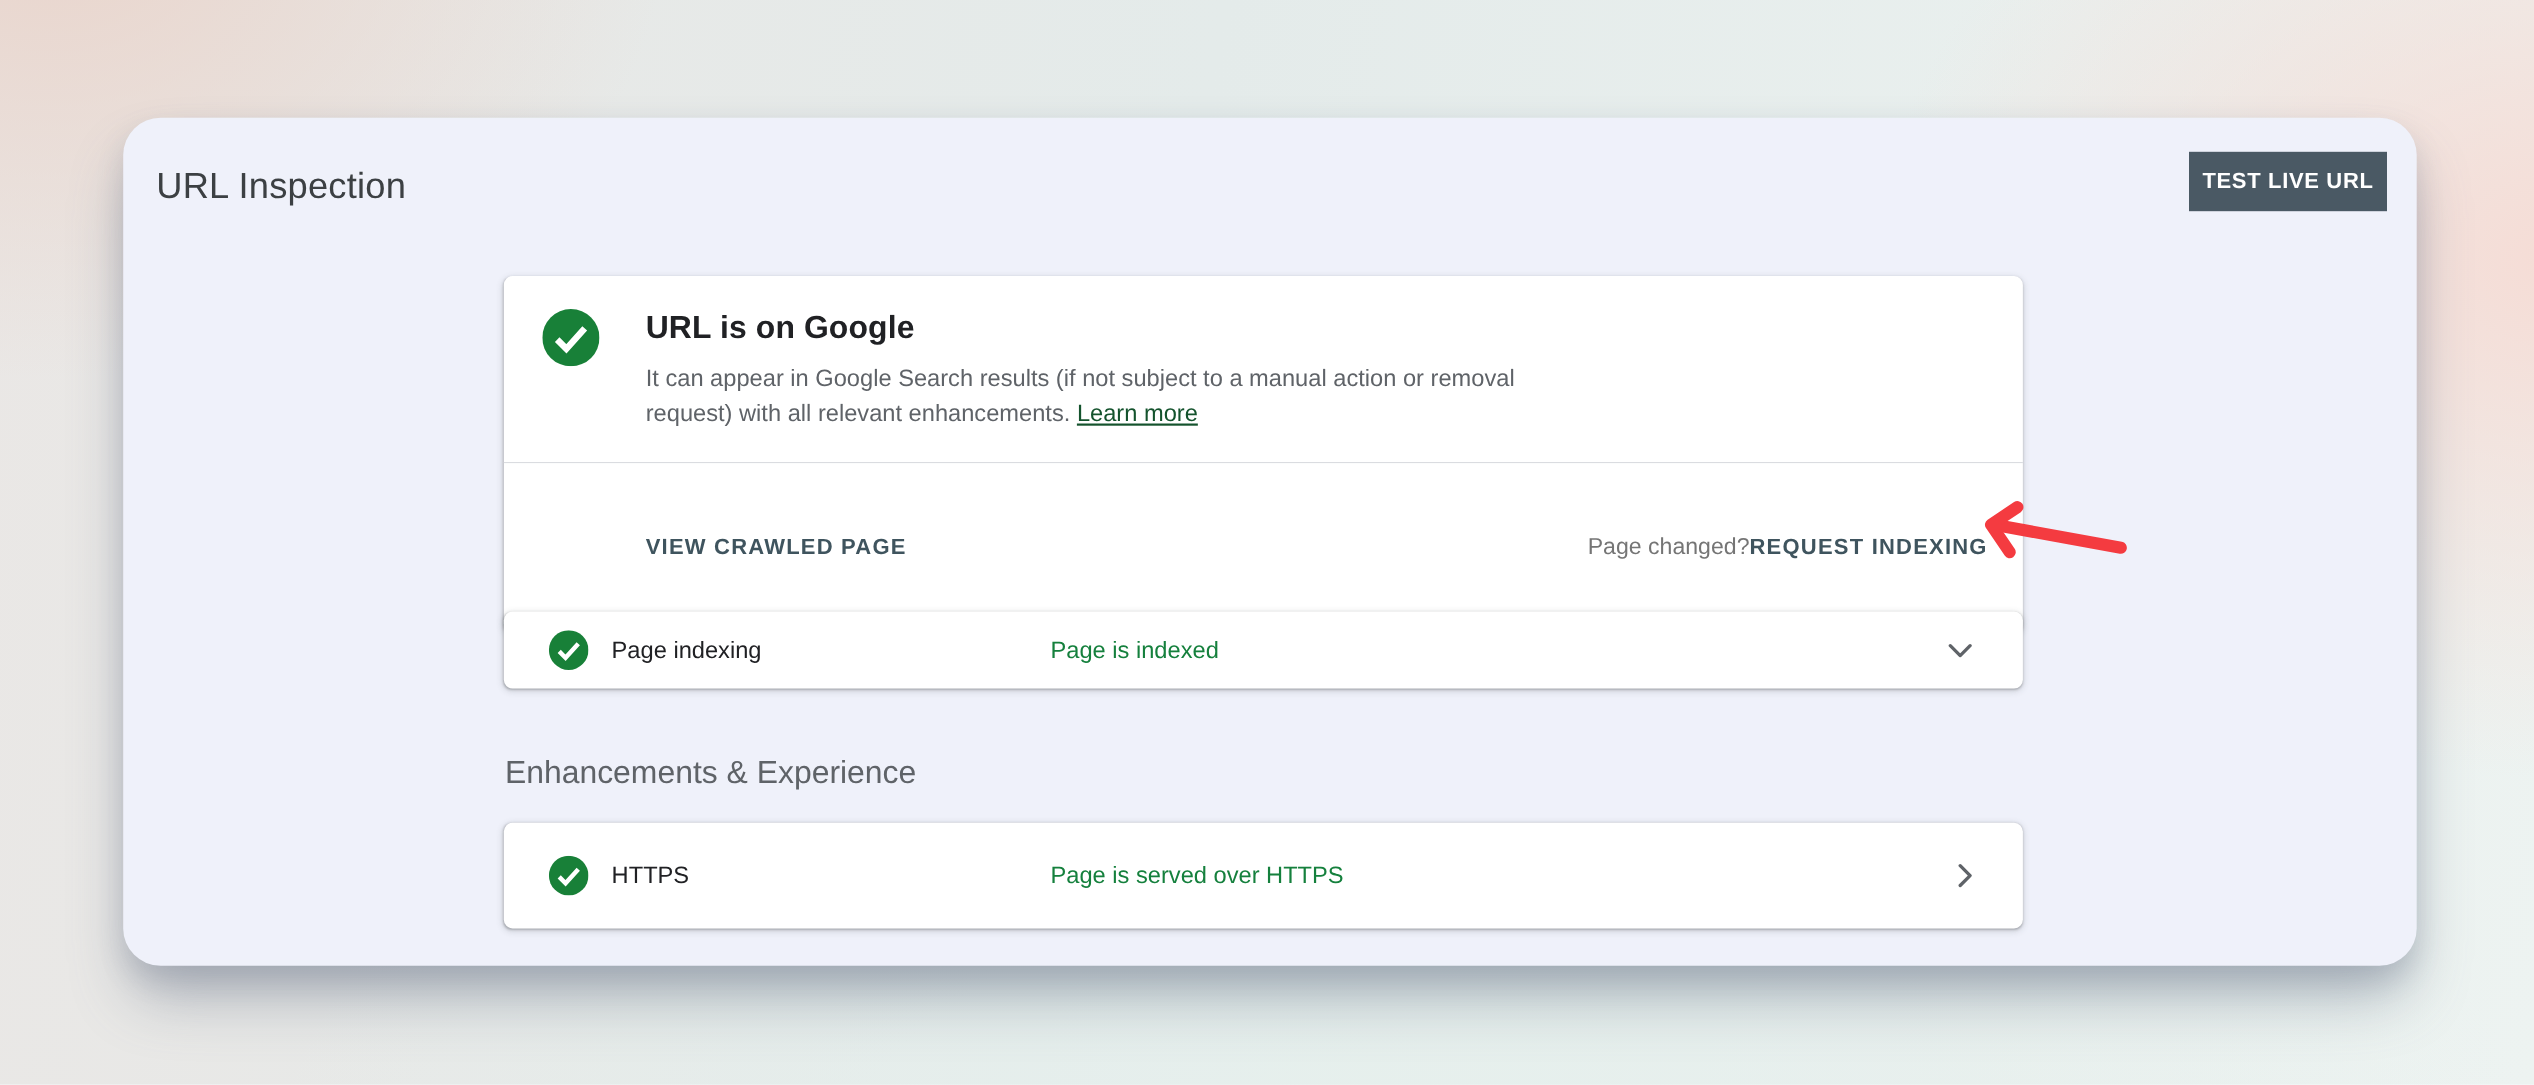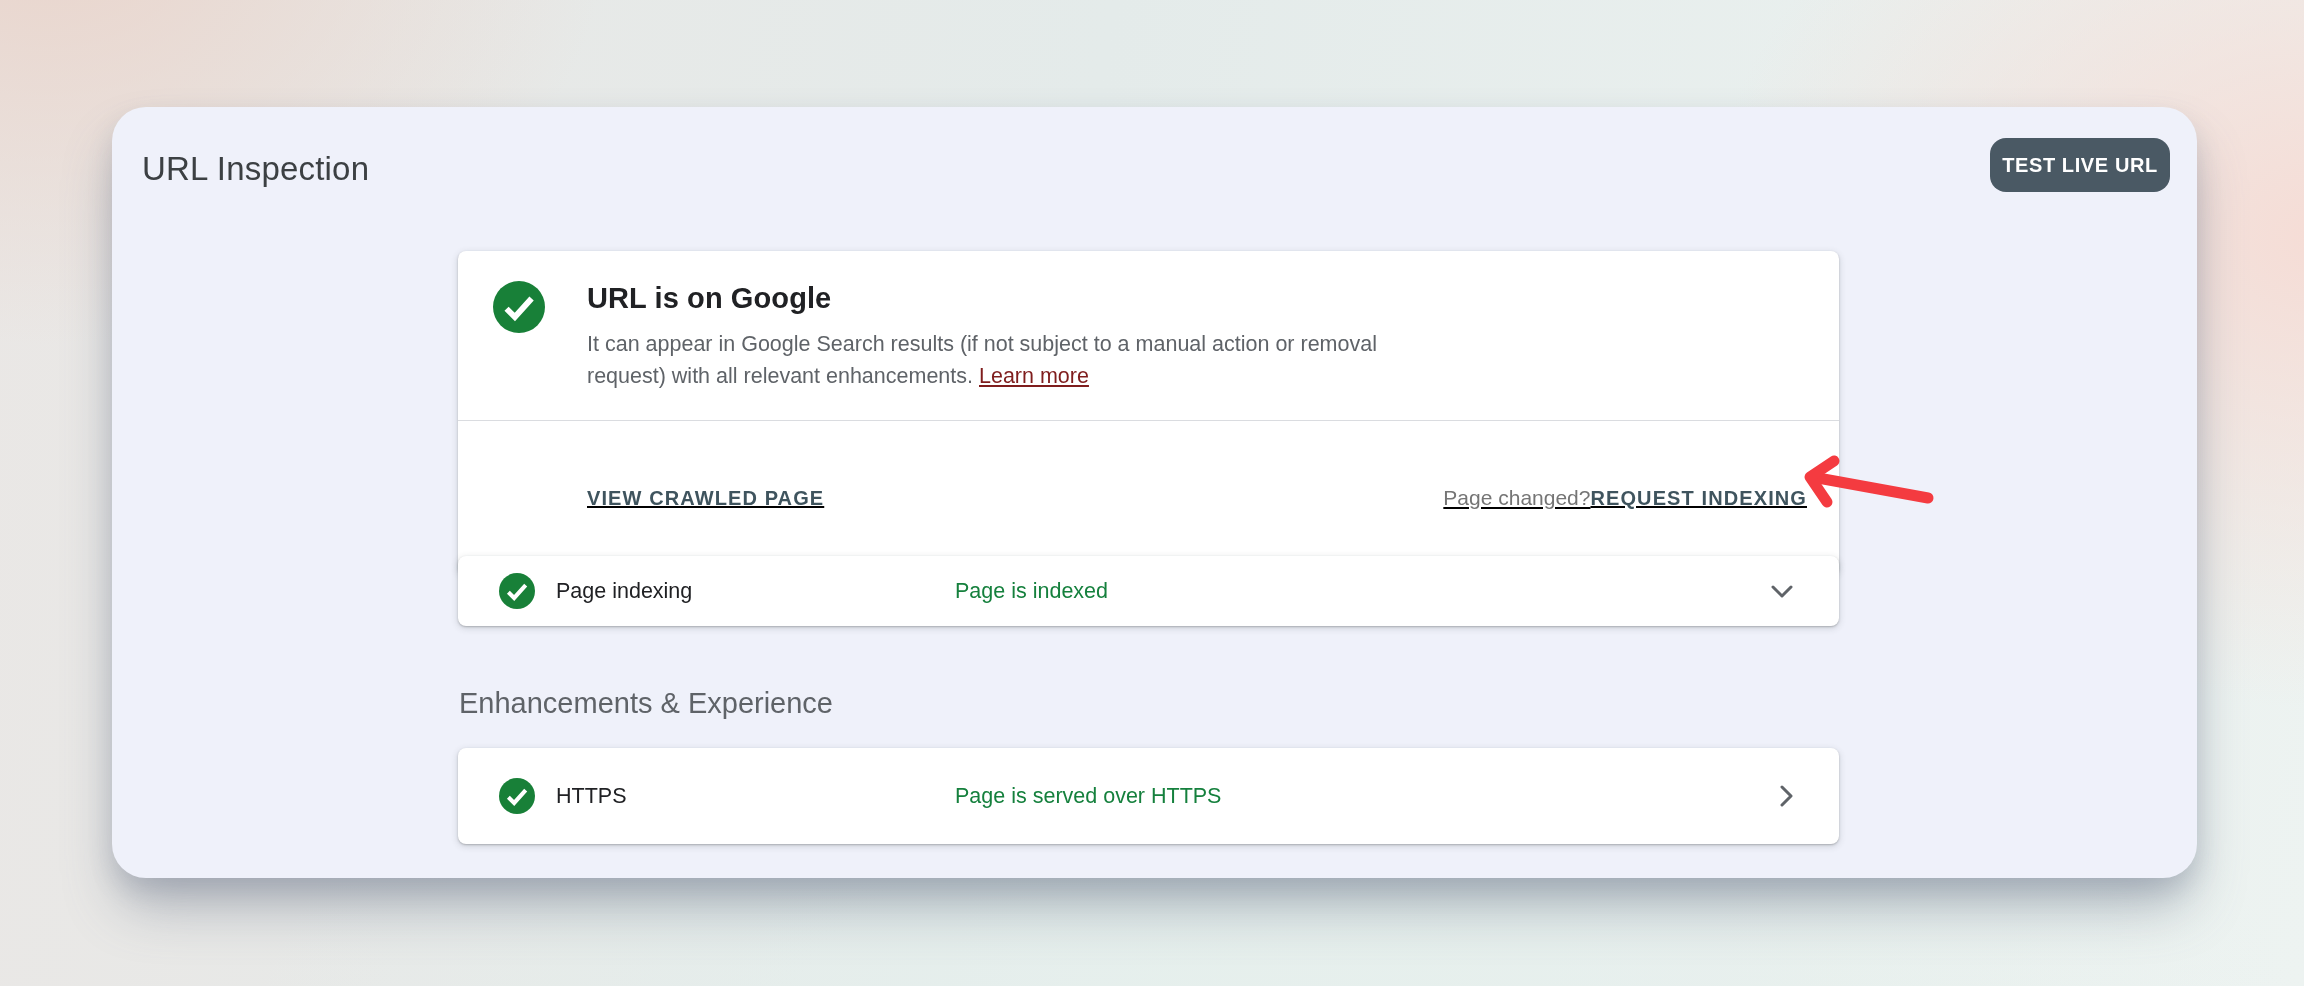--- a/index.html
+++ b/index.html
@@ -22,46 +22,46 @@
   }
 
   .page-title {
     position:absolute; left:30px; top:42px;
     font-size:33px; line-height:40px; font-weight:400; color:#3c4043;
     letter-spacing:0.2px;
   }
 
   .test-live-btn {
     position:absolute; right:27px; top:31px; width:180px; height:54px;
-    background:#4a5964; color:#ffffff; border:none; border-radius:16px;
+    background:#4a5964; color:#ffffff; border:none; border-radius:0;
     font-family:"Liberation Sans", sans-serif;
     font-size:20px; font-weight:700; letter-spacing:0.6px;
     display:flex; align-items:center; justify-content:center;
     cursor:pointer;
   }
 
   .card {
     position:absolute; left:346px; width:1381px; background:#ffffff; border-radius:8px;
     box-shadow:0 1px 2px rgba(60,64,67,0.30), 0 2px 6px 1px rgba(60,64,67,0.15);
   }
 
   .status-card { top:144px; height:324px; }
 
   .status-main { position:absolute; left:0; top:0; right:0; height:169px; }
   .icon-lg { position:absolute; left:35px; top:30px; width:52px; height:52px; }
   .status-text { position:absolute; left:129px; top:29px; right:60px; }
   .status-title { font-size:29px; line-height:37px; font-weight:700; color:#202124; letter-spacing:0.1px; }
   .status-desc { margin-top:11px; font-size:21.5px; line-height:32px; color:#5f6368; }
-  .learn-more { color:#7f1d1d; text-decoration:underline; cursor:pointer; }
+  .learn-more { color:#14532d; text-decoration:underline; cursor:pointer; }
 
   .divider { position:absolute; left:0; right:0; top:169px; height:1px; background:#dadce0; }
 
   .status-actions {
     position:absolute; left:0; right:0; top:170px; bottom:0;
-    display:flex; align-items:center; padding:0 32px 0 129px;text-decoration:underline;
+    display:flex; align-items:center; padding:0 32px 0 129px;
   }
   .action-link {
     font-size:20px; font-weight:700; letter-spacing:1.1px; color:#3f545e;
     text-decoration:none; cursor:pointer; white-space:nowrap;
   }
   .actions-right { margin-left:auto; display:flex; align-items:center; }
   .hint-text { font-size:21px; color:#757575; white-space:nowrap; }
 
   .row-card { height:70px; display:flex; align-items:center; cursor:pointer; }
   .row-indexing { top:449px; }

